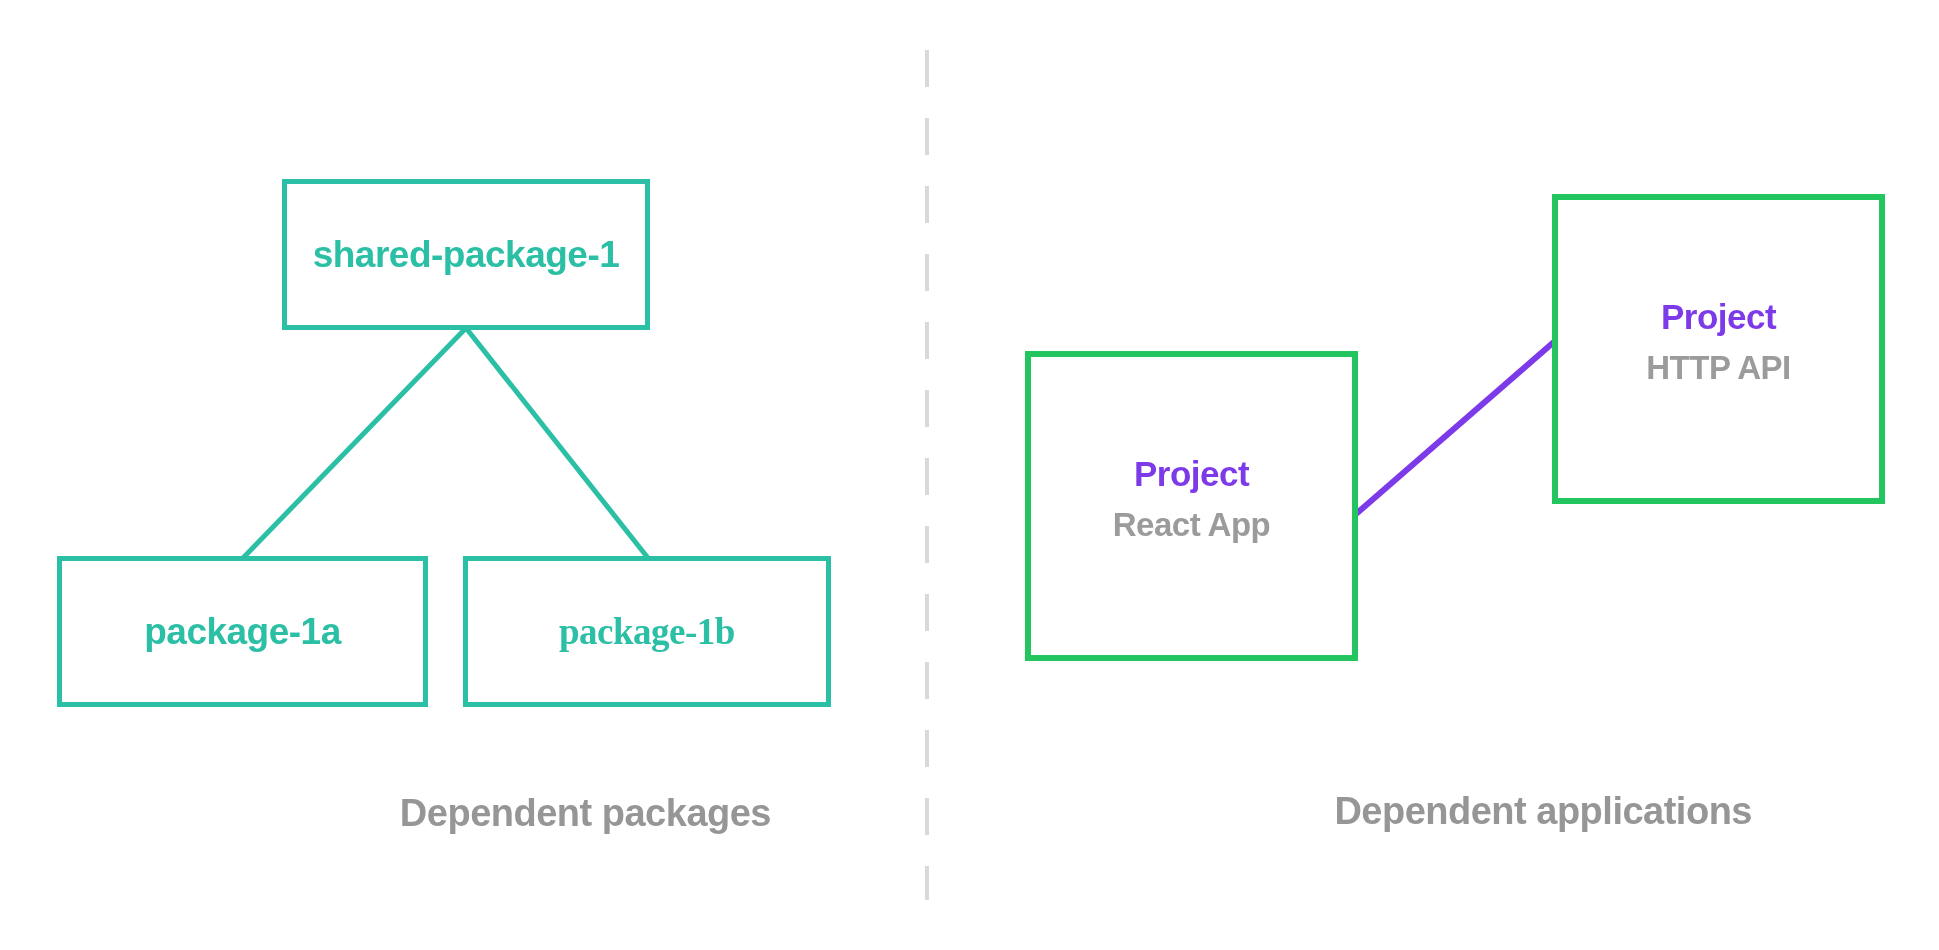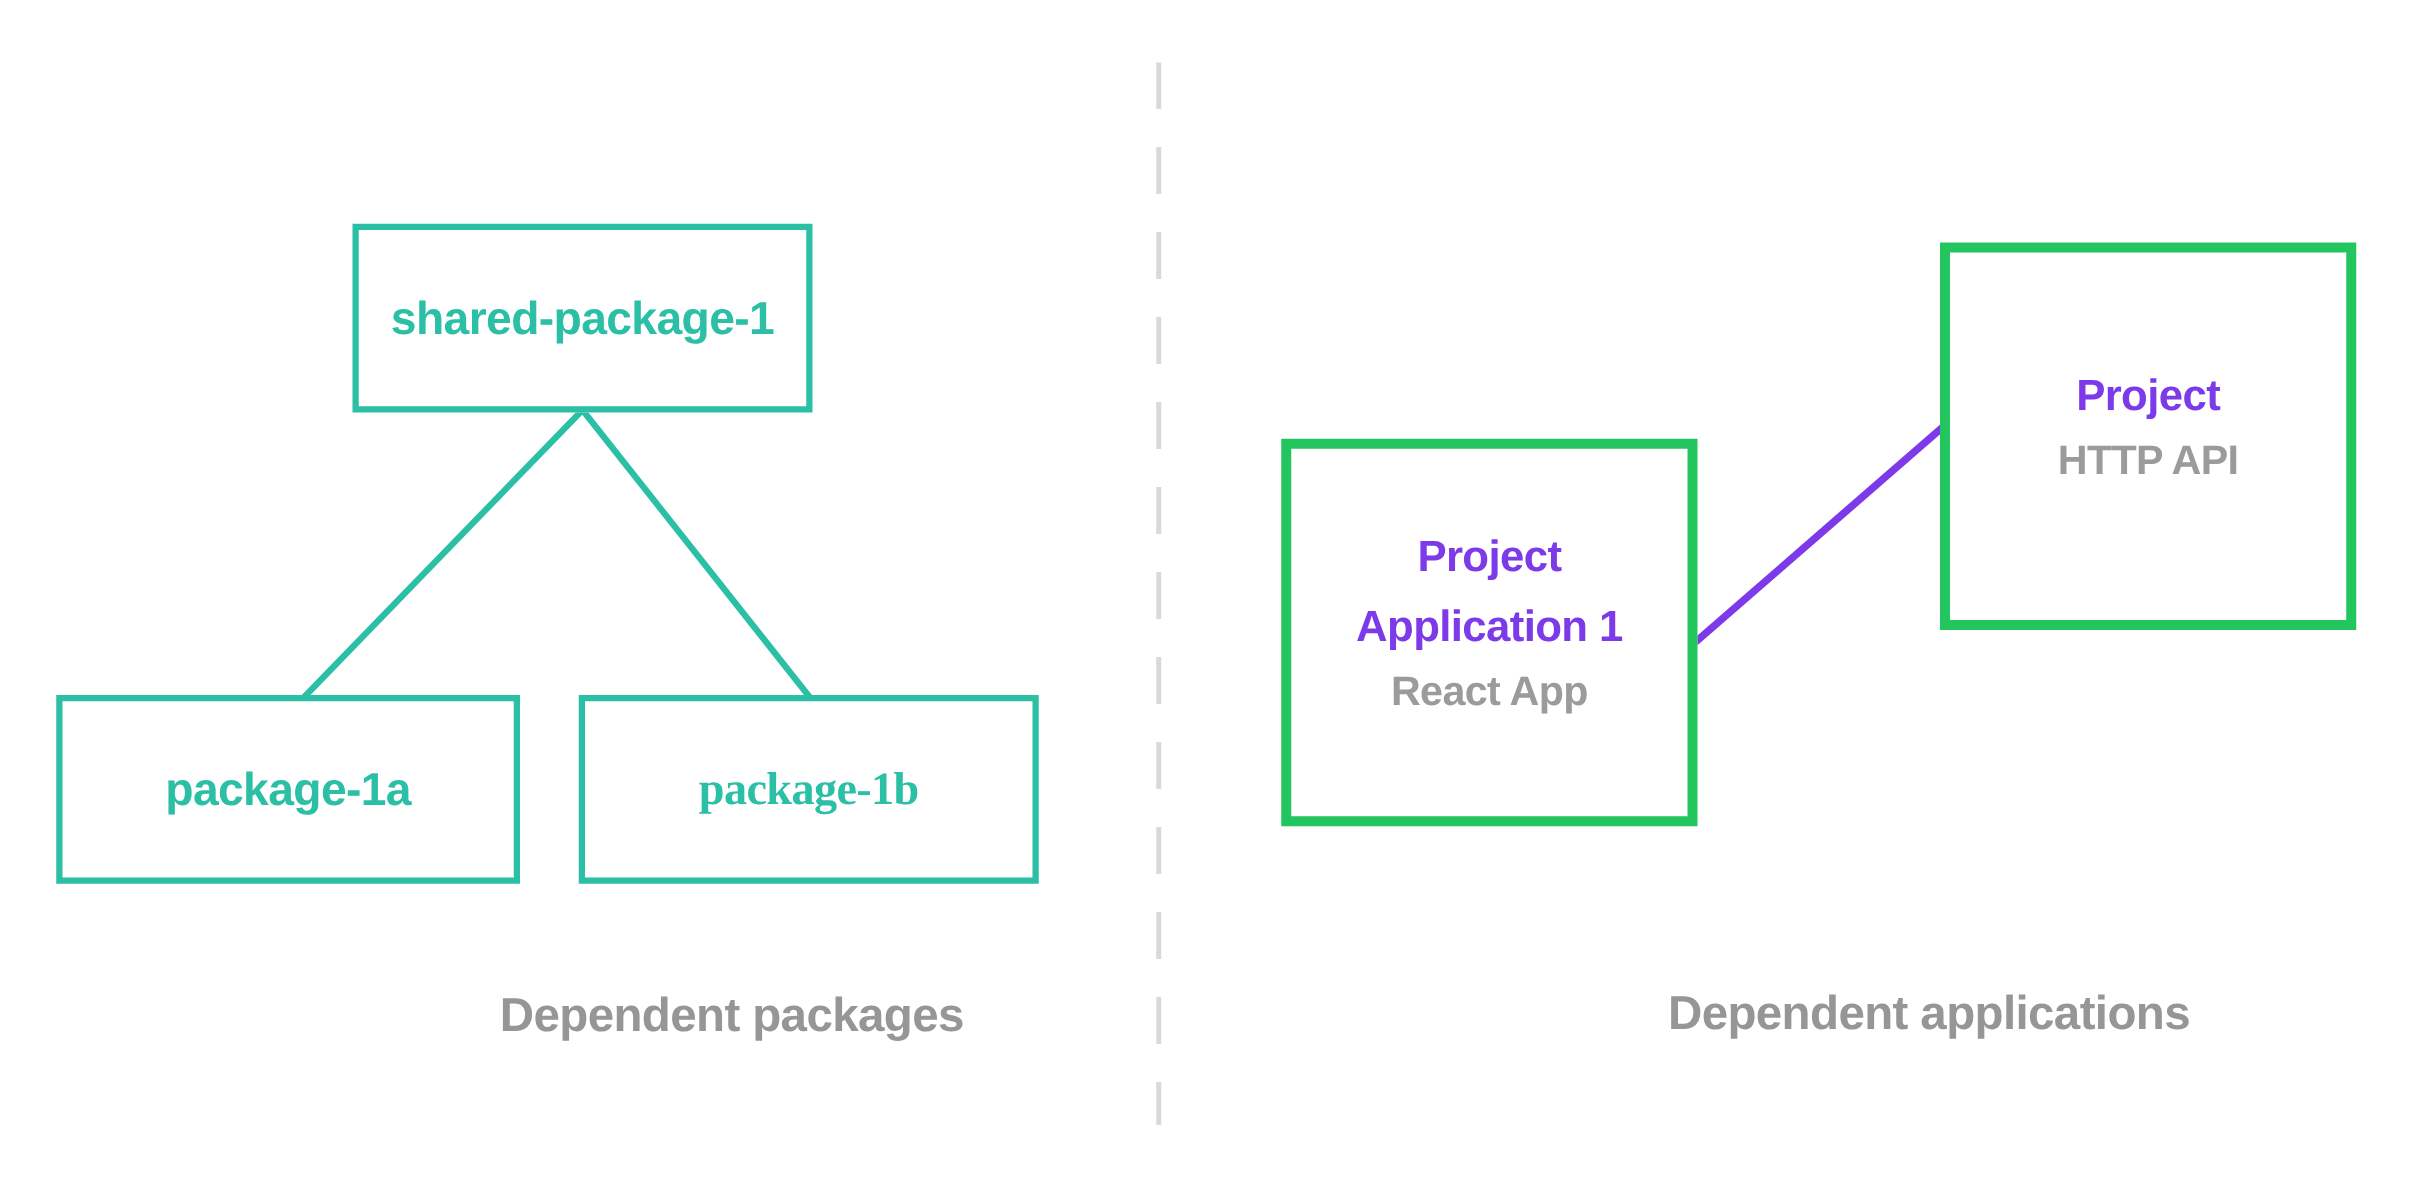--- a/index.html
+++ b/index.html
@@ -46,39 +46,39 @@
     text-align: center;
   }
   .node.teal {
     border: 5px solid #2bbfa5;
     color: #2bbfa5;
     font-weight: bold;
     font-size: 37px;
     letter-spacing: -0.5px;
   }
   .node.purple {
-    border: 8px solid #22c55e;
+    border: 6px solid #22c55e;
     padding-bottom: 22px;
   }
   .node .title {
     color: #7d3ae8;
     font-weight: bold;
     font-size: 35px;
     line-height: 56px;
     letter-spacing: -0.5px;
   }
   .node .subtitle {
     color: #9b9b9b;
     font-weight: bold;
     font-size: 33px;
     margin-top: 4px;
     letter-spacing: -0.5px;
   }
   #node-shared  { left: 282px; top: 179px; width: 368px; height: 151px; }
-  #node-pkg1a   { left: 45px;  top: 556px; width: 371px; height: 151px; }
+  #node-pkg1a   { left: 57px;  top: 556px; width: 371px; height: 151px; }
   #node-pkg1b   { left: 463px; top: 556px; width: 368px; height: 151px; font-family: Liberation Serif, serif; }
   #node-app1    { left: 1025px; top: 351px; width: 333px; height: 310px; }
   #node-app2    { left: 1552px; top: 194px; width: 333px; height: 310px; }
   .caption {
     position: absolute;
     width: 640px;
     text-align: right;
     color: #969696;
     font-weight: bold;
     font-size: 38px;
@@ -109,21 +109,20 @@
   </div>
 
   <div class="node teal" id="node-pkg1b">
     <span>package-1b</span>
   </div>
 
   <div class="caption" id="caption-left">Dependent packages</div>
 
   <div class="node purple" id="node-app1">
     <div class="title">Project</div>
-    <div class="title">Application 1</div>
     <div class="subtitle">React App</div>
   </div>
 
   <div class="node purple" id="node-app2">
     <div class="title">Project</div>
     <div class="subtitle">HTTP API</div>
   </div>
 
   <div class="caption" id="caption-right">Dependent applications</div>
 

